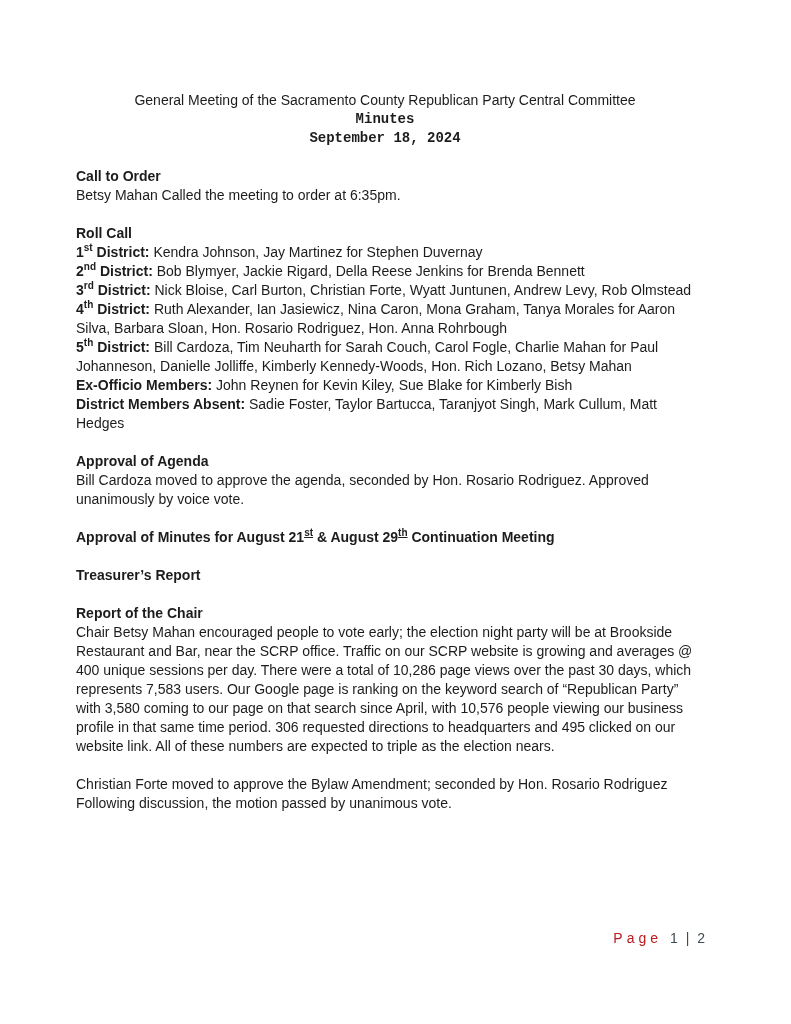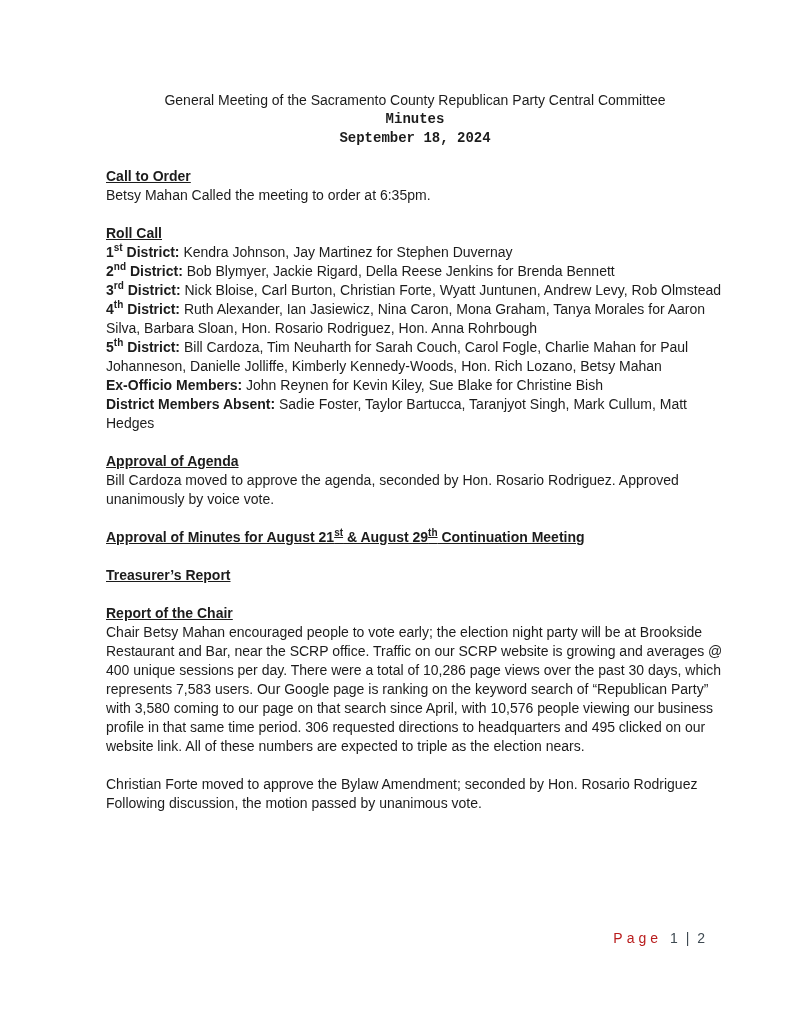--- a/index.html
+++ b/index.html
@@ -13,34 +13,33 @@
     height: 1024px;
     background: #ffffff;
     font-family: "Liberation Sans", "DejaVu Sans", sans-serif;
     font-size: 14px;
     line-height: 19px;
     color: #1c1c1c;
     overflow: hidden;
   }
   .content {
     position: absolute;
-    left: 106px;
+    left: 76px;
     top: 91px;
     width: 618px;
   }
   .title-block {
     text-align: center;
     margin-bottom: 19px;
   }
   .title-line { font-weight: normal; }
   .title-bold { font-weight: bold; font-family: Liberation Mono, monospace; }
   .section { margin-bottom: 19px; }
   .heading {
     font-weight: bold;
-    text-decoration: underline;
   }
   .heading sup { text-decoration: underline; }
   .para { margin: 0; }
   .b { font-weight: bold; }
   sup {
     font-size: 10px;
     line-height: 0;
     vertical-align: super;
   }
   .footer {
@@ -74,21 +73,21 @@
           <div class="heading"><span>Call to Order</span></div>
           <div class="para"><span>Betsy Mahan Called the meeting to order at 6:35pm.</span></div>
         </section>
         <section class="section">
           <div class="heading"><span>Roll Call</span></div>
           <div class="para"><span class="b">1</span><sup class="b">st</sup><span class="b"> District:</span><span> Kendra Johnson, Jay Martinez for Stephen Duvernay</span></div>
           <div class="para"><span class="b">2</span><sup class="b">nd</sup><span class="b"> District:</span><span> Bob Blymyer, Jackie Rigard, Della Reese Jenkins for Brenda Bennett</span></div>
           <div class="para"><span class="b">3</span><sup class="b">rd</sup><span class="b"> District:</span><span> Nick Bloise, Carl Burton, Christian Forte, Wyatt Juntunen, Andrew Levy, Rob Olmstead</span></div>
           <div class="para"><span class="b">4</span><sup class="b">th</sup><span class="b"> District:</span><span> Ruth Alexander, Ian Jasiewicz, Nina Caron, Mona Graham, Tanya Morales for Aaron Silva, Barbara Sloan, Hon. Rosario Rodriguez, Hon. Anna Rohrbough</span></div>
           <div class="para"><span class="b">5</span><sup class="b">th</sup><span class="b"> District:</span><span> Bill Cardoza, Tim Neuharth for Sarah Couch, Carol Fogle, Charlie Mahan for Paul Johanneson, Danielle Jolliffe, Kimberly Kennedy-Woods, Hon. Rich Lozano, Betsy Mahan</span></div>
-          <div class="para"><span class="b">Ex-Officio Members:</span><span> John Reynen for Kevin Kiley, Sue Blake for Christine Bish</span></div>
+          <div class="para"><span class="b">Ex-Officio Members:</span><span> John Reynen for Kevin Kiley, Sue Blake for Kimberly Bish</span></div>
           <div class="para"><span class="b">District Members Absent:</span><span> Sadie Foster, Taylor Bartucca, Taranjyot Singh, Mark Cullum, Matt Hedges</span></div>
         </section>
         <section class="section">
           <div class="heading"><span>Approval of Agenda</span></div>
           <div class="para"><span>Bill Cardoza moved to approve the agenda, seconded by Hon. Rosario Rodriguez. Approved unanimously by voice vote.</span></div>
         </section>
         <section class="section">
           <div class="heading"><span>Approval of Minutes for August 21</span><sup>st</sup><span> &amp; August 29</span><sup>th</sup><span> Continuation Meeting</span></div>
         </section>
         <section class="section">

